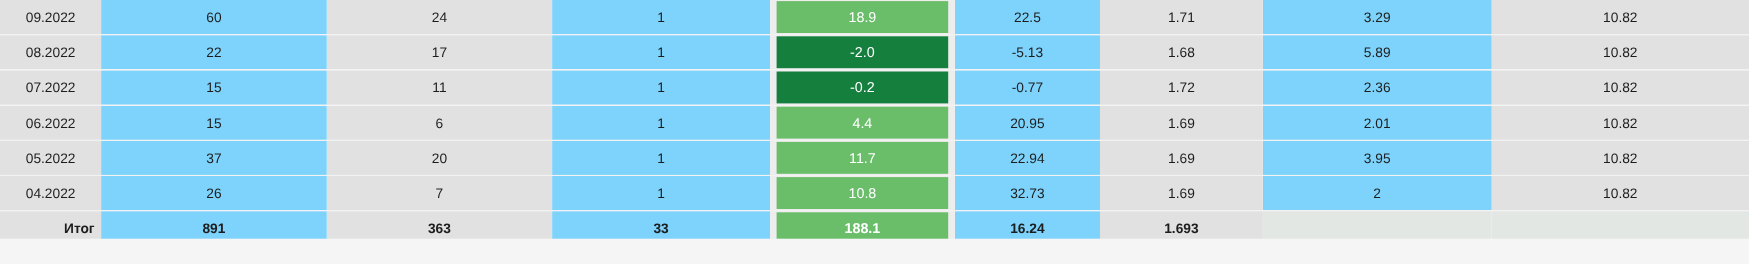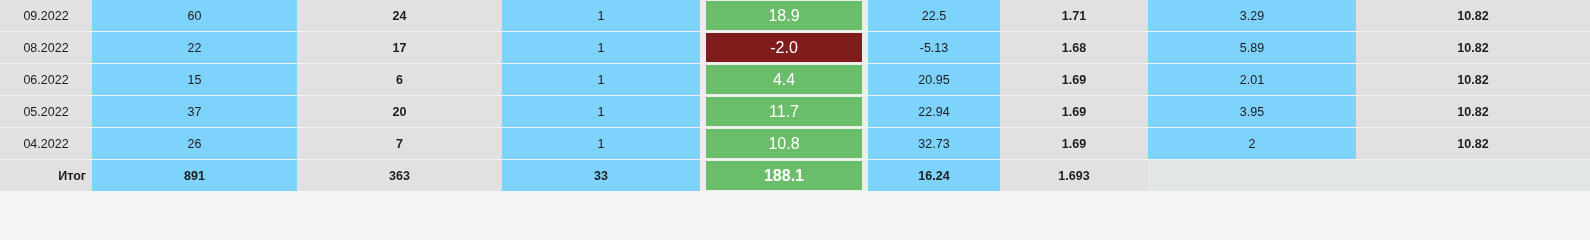--- a/index.html
+++ b/index.html
@@ -27,21 +27,21 @@
     font-size: 12.5px;
     color: #1d1d1d;
     text-align: center;
     vertical-align: middle;
     border-bottom: 1px solid #f2f2f2;
     white-space: nowrap;
     overflow: hidden;
     text-overflow: ellipsis;
   }
   
-  td.shade-dark { background: #e1e1e1; font-weight: bold; }
+  td.shade-dark { background: #e1e1e1; }
   td.shade-light { background: #7dd3fc; }
   td.label-cell {
     text-align: left;
     padding-left: 12px;
     background: #e1e1e1;
   }
   
   tr.total-row td {
     font-weight: bold;
     border-bottom: none;
@@ -59,27 +59,27 @@
     padding: 0;
     background: #ededed;
     border-bottom: 1px solid #f2f2f2;
   }
   .kpi-fill {
     display: block;
     height: 29px;
     line-height: 29px;
     margin: 1px 0;
     color: #ffffff;
-    font-size: 16px;
+    font-size: 13px;
     text-align: center;
     font-weight: normal;
   }
   tr.total-row .kpi-fill { font-weight: bold; }
   .kpi-pos { background: #6abd69; }
-  .kpi-neg { background: #7f1d1d; }
+  .kpi-neg { background: #15803d; }
   .footer-strip {
     position: absolute;
     left: 0;
     top: 217px;
     width: 1590px;
     height: 17px;
     background: #f5f5f5;
   }
 </style>
 </head>
@@ -122,20 +122,33 @@
         <td class="shade-light">1</td>
         <td class="kpi">
           <span class="kpi-fill kpi-neg">-2.0</span>
         </td>
         <td class="shade-light">-5.13</td>
         <td class="shade-dark">1.68</td>
         <td class="shade-light">5.89</td>
         <td class="shade-dark">10.82</td>
       </tr>
 
+      <tr>
+        <td class="label-cell">07.2022</td>
+        <td class="shade-light">15</td>
+        <td class="shade-dark">11</td>
+        <td class="shade-light">1</td>
+        <td class="kpi">
+          <span class="kpi-fill kpi-neg">-0.2</span>
+        </td>
+        <td class="shade-light">-0.77</td>
+        <td class="shade-dark">1.72</td>
+        <td class="shade-light">2.36</td>
+        <td class="shade-dark">10.82</td>
+      </tr>
 
       <tr>
         <td class="label-cell">06.2022</td>
         <td class="shade-light">15</td>
         <td class="shade-dark">6</td>
         <td class="shade-light">1</td>
         <td class="kpi">
           <span class="kpi-fill kpi-pos">4.4</span>
         </td>
         <td class="shade-light">20.95</td>

